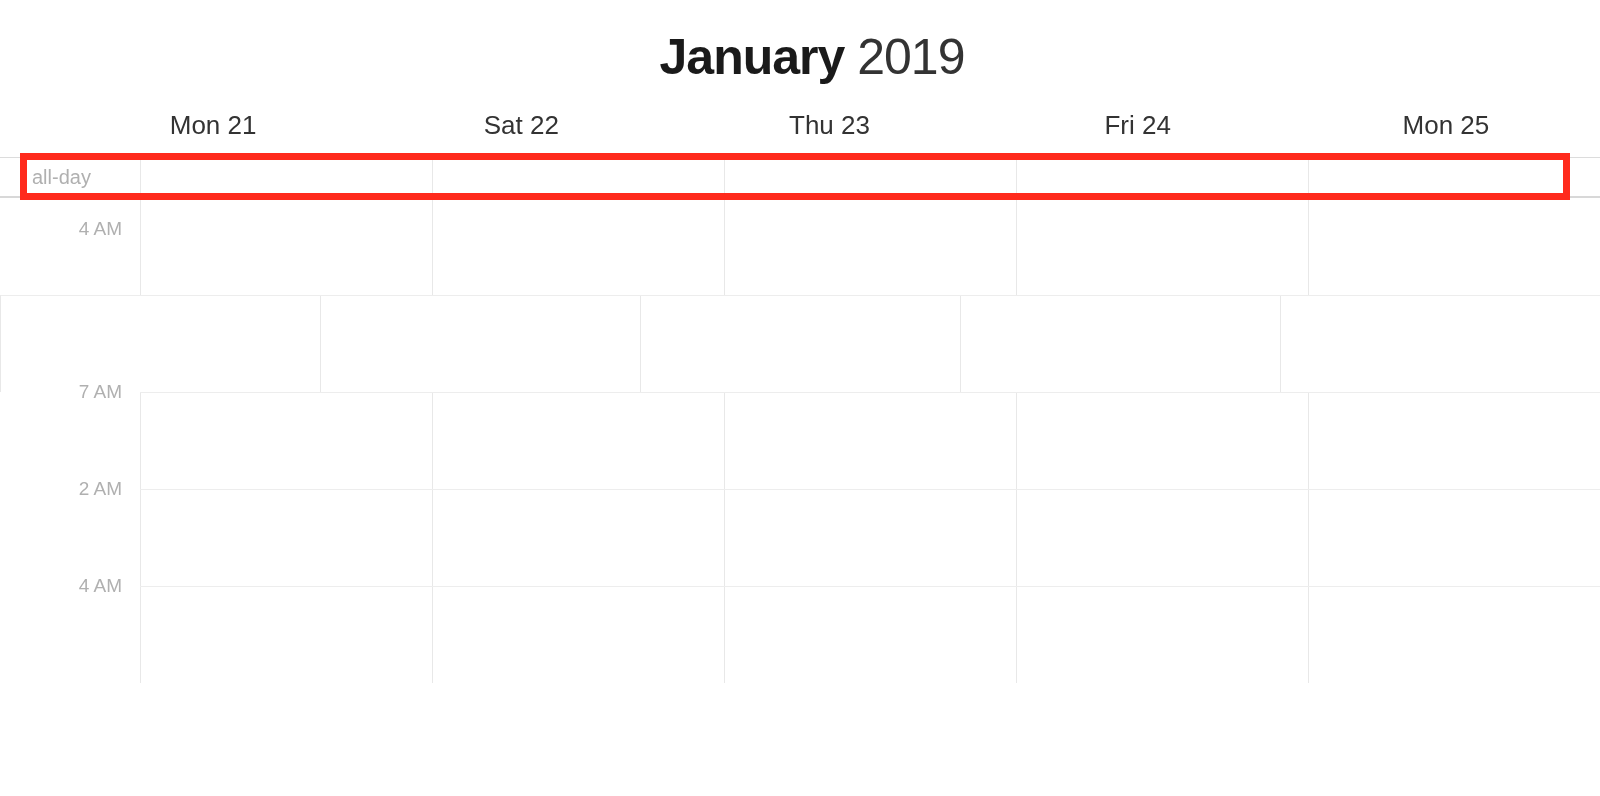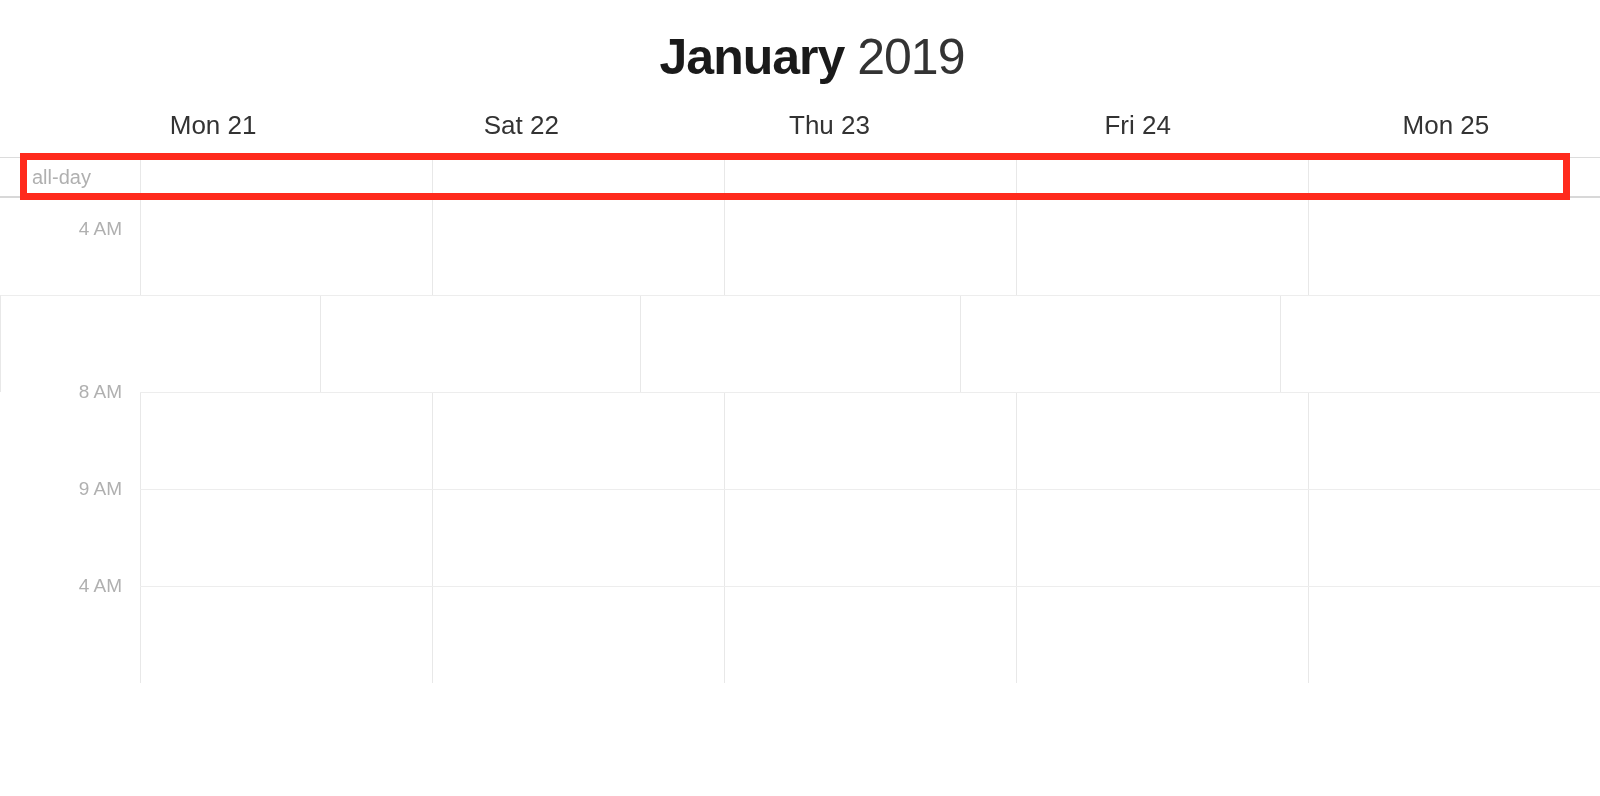--- a/index.html
+++ b/index.html
@@ -162,32 +162,32 @@
     <div class="hour-line"></div>
     <div class="time-cell"></div>
     <div class="time-cell"></div>
     <div class="time-cell"></div>
     <div class="time-cell"></div>
     <div class="time-cell"></div>
   </div>
   <div class="time-row">
     <div class="hour-line"></div>
     <div class="time-label-cell">
-      <span class="time-label">8 AM</span>
-    </div>
-    <div class="time-cell"></div>
-    <div class="time-cell"></div>
-    <div class="time-cell"></div>
-    <div class="time-cell"></div>
-    <div class="time-cell"></div>
-  </div>
-  <div class="time-row">
-    <div class="hour-line"></div>
-    <div class="time-label-cell">
-      <span class="time-label">9 AM</span>
+      <span class="time-label">7 AM</span>
+    </div>
+    <div class="time-cell"></div>
+    <div class="time-cell"></div>
+    <div class="time-cell"></div>
+    <div class="time-cell"></div>
+    <div class="time-cell"></div>
+  </div>
+  <div class="time-row">
+    <div class="hour-line"></div>
+    <div class="time-label-cell">
+      <span class="time-label">2 AM</span>
     </div>
     <div class="time-cell"></div>
     <div class="time-cell"></div>
     <div class="time-cell"></div>
     <div class="time-cell"></div>
     <div class="time-cell"></div>
   </div>
   <div class="time-row">
     <div class="hour-line"></div>
     <div class="time-label-cell">

